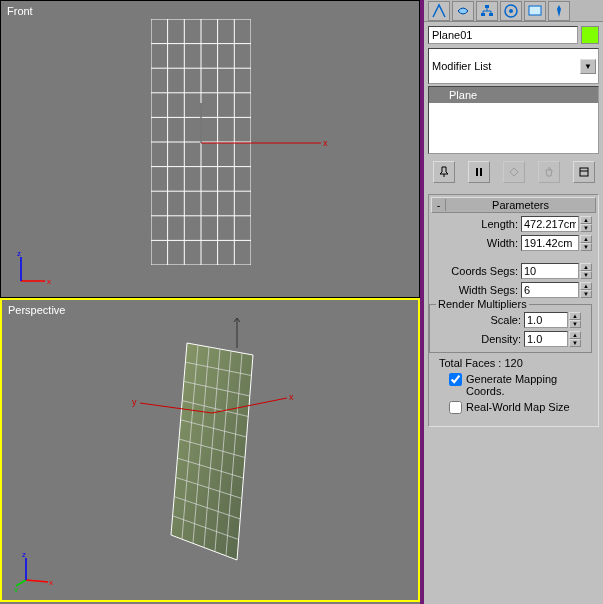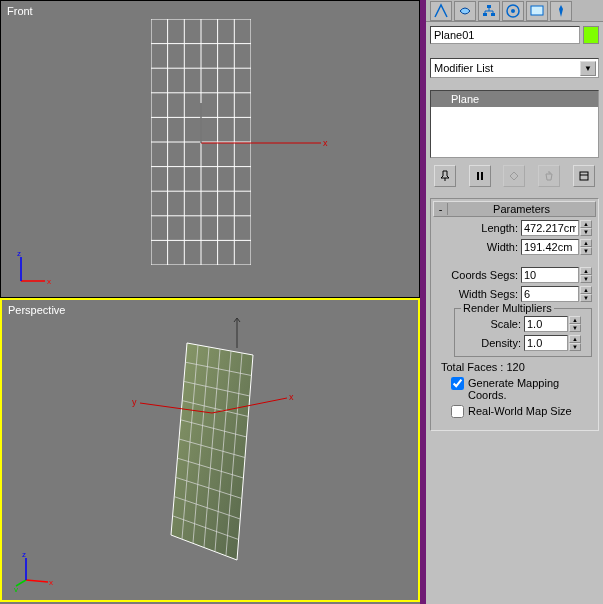--- a/index.html
+++ b/index.html
@@ -5,43 +5,43 @@
 * { margin: 0; padding: 0; box-sizing: border-box; font-family: Arial, sans-serif; }
 body { background: #7a7a7a; width: 603px; height: 604px; overflow: hidden; display: flex; }
 .viewports { width: 420px; display: flex; flex-direction: column; }
 .viewport { position: relative; background: #7a7a7a; border: 1px solid #000; }
 .viewport.top { height: 298px; }
 .viewport.bottom { height: 304px; border: 2px solid #ffff00; }
 .vp-label { position: absolute; top: 4px; left: 6px; color: #fff; font-size: 11px; font-weight: normal; }
 .axis-indicator { position: absolute; bottom: 8px; left: 12px; width: 40px; height: 40px; }
 .axis-indicator svg { width: 100%; height: 100%; }
 .grid-plane { position: absolute; }
-.side-panel { width: 183px; background: #c0c0c0; display: flex; flex-direction: column; border-left: 6px solid #701a75; }
+.side-panel { width: 183px; background: #c0c0c0; display: flex; flex-direction: column; border-left: 4px solid #701a75; }
 .toolbar-top { height: 22px; background: #b8b8b8; display: flex; align-items: center; padding: 0 4px; gap: 2px; border-bottom: 1px solid #888; }
 .tool-icon { width: 22px; height: 20px; display: flex; align-items: center; justify-content: center; border: 1px solid #888; background: #c0c0c0; cursor: pointer; }
 .tool-icon svg { width: 16px; height: 16px; }
 .name-field { margin: 4px; display: flex; }
 .name-field input { flex: 1; height: 18px; border: 1px inset #999; background: #fff; font-size: 11px; padding: 0 3px; }
 .color-swatch { width: 18px; height: 18px; background: #7fff00; border: 1px solid #888; margin-left: 3px; }
-.modifier-combo { margin: 10px 4px; height: 20px; background: #fff; border: 1px inset #999; display: flex; align-items: center; padding: 0 3px; font-size: 11px; position: relative; }
+.modifier-combo { margin: 0 4px; height: 36px; background: #fff; border: 1px inset #999; display: flex; align-items: center; padding: 0 3px; font-size: 11px; position: relative; }
 .modifier-combo::after { content: '▼'; position: absolute; right: 2px; font-size: 8px; background: #c0c0c0; padding: 2px 3px; border: 1px outset #ddd; }
 .stack-list { margin: 2px 4px; height: 68px; background: #fff; border: 1px inset #999; }
 .stack-item { padding: 2px 20px; background: #808080; color: #fff; font-size: 11px; }
 .stack-toolbar { margin: 4px; display: flex; gap: 4px; align-items: center; justify-content: space-around; height: 24px; }
 .stack-btn { width: 22px; height: 22px; border: 1px outset #ddd; background: #c0c0c0; display: flex; align-items: center; justify-content: center; font-size: 10px; cursor: pointer; }
 .params-section { margin: 6px 4px 0 4px; border: 1px inset #e0e0e0; background: #c0c0c0; padding-bottom: 8px; }
 .params-header { background: #b0b0b0; display: flex; align-items: center; height: 16px; font-size: 11px; border: 1px outset #ddd; margin: 2px; }
 .params-header .minus { width: 14px; text-align: center; border-right: 1px solid #888; }
 .params-header .title { flex: 1; text-align: center; }
 .param-row { display: flex; align-items: center; margin: 3px 6px; font-size: 11px; justify-content: flex-end; }
 .param-row label { text-align: center; margin-right: 3px; }
 .param-input { width: 58px; height: 16px; background: #fff; border: 1px inset #999; font-size: 11px; padding: 0 2px; }
 .spinner { width: 12px; height: 16px; display: flex; flex-direction: column; margin-left: 1px; }
 .spinner div { flex: 1; background: #c0c0c0; border: 1px outset #ddd; font-size: 6px; text-align: center; line-height: 6px; }
-.fieldset { margin: 6px 6px 3px 23px; border: 1px solid #888; padding: 4px 4px 2px 4px; position: relative; }
+.fieldset { margin: 6px 6px 3px 0; border: 1px solid #888; padding: 4px 4px 2px 4px; position: relative; }
 .fieldset-label { position: absolute; top: -7px; left: 6px; background: #c0c0c0; font-size: 11px; padding: 0 2px; }
 .total-faces { margin: 4px 10px; font-size: 11px; }
 .checkbox-row { display: flex; align-items: flex-start; margin: 4px 20px; font-size: 11px; }
 .checkbox-row input { margin-right: 4px; }
 .divider { height: 6px; }
 </style>
 </head>
 <body>
 
 <div class="viewports">

